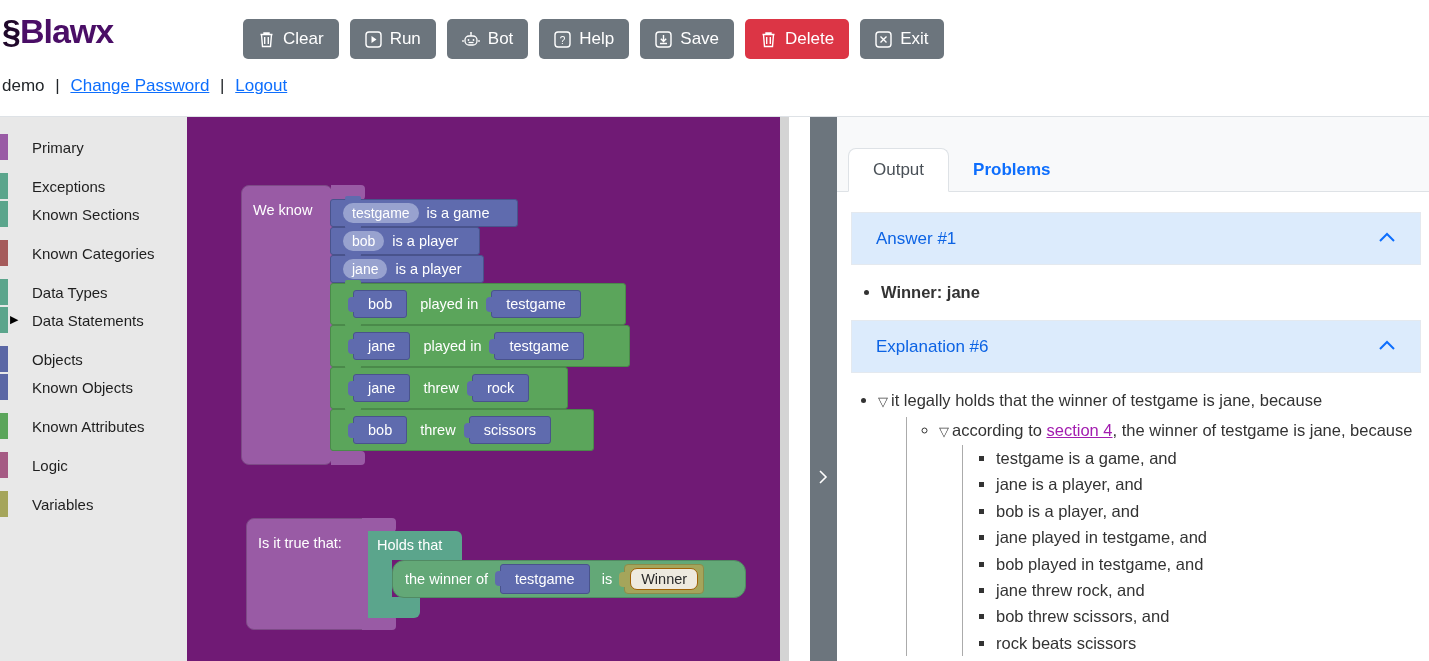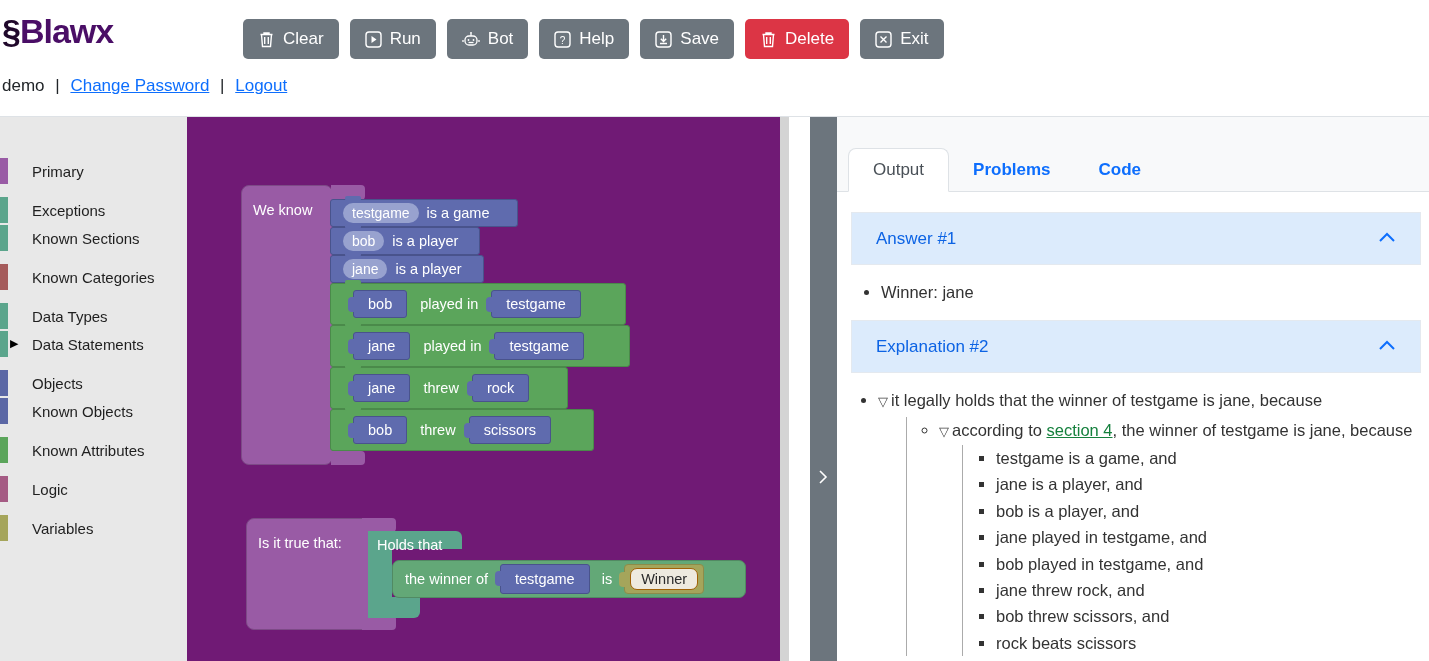--- a/index.html
+++ b/index.html
@@ -20,21 +20,21 @@
   .btn svg { display:block; }
   .userbar { position:absolute; left:2px; top:76px; font-size:17px; color:#212529; }
   .userbar a { color:#0d6efd; text-decoration:underline; cursor:pointer; }
   .userbar .sep { margin:0 6px; }
 
   
   .main { position:relative; width:100%; height:544px; }
 
   
   .toolbox { position:absolute; left:0; top:0; width:187px; height:100%;
-    background:#e8e8e8; padding-top:40px; }
+    background:#e8e8e8; padding-top:16px; }
   .tb-group { margin-bottom:11px; }
   .tb-row { position:relative; height:28px; display:flex; align-items:center; cursor:pointer; }
   .tb-chip { position:absolute; left:0; top:1px; width:8px; height:26px; }
   .tb-arrow { position:absolute; left:10px; top:8px; font-size:11px; color:#000; line-height:1; }
   .tb-label { margin-left:32px; font-size:15px; color:#1f1f1f; white-space:nowrap; }
 
   
   .workspace { position:absolute; left:187px; top:0; width:593px; height:100%; background:#701a75; }
   .blk { position:absolute; }
   .purple { background:#995ba5; border:1px solid #7d4a87; }
@@ -50,21 +50,21 @@
     display:flex; align-items:center; gap:13px; padding:0 14px 0 22px; color:#fff; font-size:14.5px; }
   .val { position:relative; background:#5f6bae; border:1px solid #49538c; border-radius:3px;
     height:28px; display:flex; align-items:center; justify-content:center; padding:0 14px;
     color:#fff; font-size:14.5px; }
   .val::before { content:""; position:absolute; left:-6px; top:6px; width:7px; height:15px;
     background:#5f6bae; border-radius:4px 0 0 4px; }
   .teal { background:#5ba58c; border:none; }
   .teal-top { border-radius:6px 6px 0 0; color:#fff; font-size:14.5px; line-height:29px;
     padding-left:9px; }
   .teal-foot { border-radius:0 0 6px 6px; }
-  .rule { height:38px; background:#63a877; border:1px solid #518a63; border-radius:7px;
+  .rule { height:38px; background:#63a877; border:1px solid #518a63; border-radius:12px;
     display:flex; align-items:center; gap:12px; padding:0 14px 0 12px; color:#fff; font-size:14.5px; }
   .rule .val { height:30px; }
   .var-block { position:relative; background:#a5a55b; border:1px solid #8c8c49; border-radius:4px;
     height:30px; display:flex; align-items:center; padding:0 5px; }
   .var-block::before { content:""; position:absolute; left:-6px; top:7px; width:7px; height:15px;
     background:#a5a55b; border-radius:4px 0 0 4px; }
   .var-field { background:#eeeadf; border:1px solid #a16207; color:#2b2b2b; border-radius:7px;
     padding:2px 10px; font-size:14.5px; }
 
   .ws-scrollbar { position:absolute; left:780px; top:0; width:9px; height:100%; background:#d4d4d4; }
@@ -78,28 +78,28 @@
   .tab { height:44px; display:flex; align-items:center; padding:0 24px; font-size:17px;
     cursor:pointer; margin-bottom:-1px; }
   .tab.active { background:#fff; border:1px solid #dee2e6; border-bottom:1px solid #fff;
     border-radius:8px 8px 0 0; color:#495057; }
   .tab.link { color:#0d6efd;font-weight:bold; }
   .accordions { margin:20px 0 0 14px; width:570px; }
   .acc-header { height:53px; background:#dcebfc; color:#0c63e4; font-size:17px;
     display:flex; align-items:center; justify-content:space-between; padding:0 24px;
     border:1px solid #e4e9ef; cursor:pointer; }
   .acc-body { padding:4px 0 14px 0; color:#333; font-size:16.5px; }
-  .acc-body ul.simple { list-style:disc; margin:10px 0 0; padding-left:30px; }
+  .acc-body ul.simple { list-style:disc; margin:10px 0 0; padding-left:30px;font-weight:bold; }
   .acc-body li { line-height:27px; }
   ul.l1 { list-style:disc; margin:10px 0 0; padding-left:27px; }
   ul.l2 { list-style:circle; margin:2px 0 0 28px; padding-left:32px; border-left:1px solid #ababab; }
   ul.l3 { list-style:square; margin:0 0 0 23px; padding-left:33px; border-left:1px solid #ababab; }
   ul.l3 li { line-height:26.4px; }
   .tri { font-size:13px; color:#444; margin-right:3px; cursor:pointer; }
-  .acc-body a { color:#15803d; text-decoration:underline; cursor:pointer; }
+  .acc-body a { color:#a21caf; text-decoration:underline; cursor:pointer; }
 </style>
 </head>
 <body>
 
 <div class="app-header">
   <div class="logo"><span class="mark">§</span><span>Blawx</span></div>
 
   <div class="toolbar">
     <button class="btn">
       <span>
@@ -284,21 +284,21 @@
       <span>threw</span>
       <span class="val">scissors</span>
     </div>
 
     <div class="blk purple rounded" style="left:59px;top:401px;width:126px;height:112px"></div>
     <div class="blk smalltab" style="left:175px;top:401px;width:34px;height:14px"></div>
     <div class="blk smalltab" style="left:175px;top:498px;width:34px;height:15px"></div>
     <span class="blk-label" style="left:71px;top:418px">Is it true that:</span>
 
     <div class="blk teal teal-col" style="left:181px;top:414px;width:24px;height:87px"></div>
-    <div class="blk teal teal-top" style="left:181px;top:414px;width:94px;height:18px">
+    <div class="blk teal teal-top" style="left:181px;top:414px;width:94px;height:29px">
       <span>Holds that</span>
     </div>
     <div class="blk teal teal-foot" style="left:181px;top:480px;width:52px;height:21px"></div>
 
     <div class="blk rule" style="left:205px;top:443px;width:354px">
       <span>the winner of</span>
       <span class="val">testgame</span>
       <span>is</span>
       <span class="var-block">
         <span class="var-field">Winner</span>
@@ -311,38 +311,37 @@
   <div class="divider">
     <span><svg width="10" height="16" viewBox="0 0 10 16" fill="none" stroke="#fff" stroke-width="1.6">
           <path d="M2 2l6 6-6 6"></path>
         </svg></span>
   </div>
 
   <div class="panel">
     <div class="tabs">
       <div class="tab active">Output</div>
       <div class="tab link">Problems</div>
-      <div class="tab link">Code</div>
     </div>
 
     <div class="accordions">
       <div class="acc-header">
         <span>Answer #1</span>
         <span><svg width="18" height="14" viewBox="0 0 18 14" fill="none" stroke="#0d6efd" stroke-width="2">
               <path d="M2 11l7-7 7 7"></path>
             </svg></span>
       </div>
       <div class="acc-body">
         <ul class="simple">
           <li>Winner: jane</li>
         </ul>
       </div>
 
       <div class="acc-header">
-        <span>Explanation #2</span>
+        <span>Explanation #6</span>
         <span><svg width="18" height="14" viewBox="0 0 18 14" fill="none" stroke="#0d6efd" stroke-width="2">
               <path d="M2 11l7-7 7 7"></path>
             </svg></span>
       </div>
       <div class="acc-body">
         <ul class="l1">
           <li>
             <span class="tri">▽</span><span>it legally holds that the winner of testgame is jane, because</span>
             <ul class="l2">
               <li>

